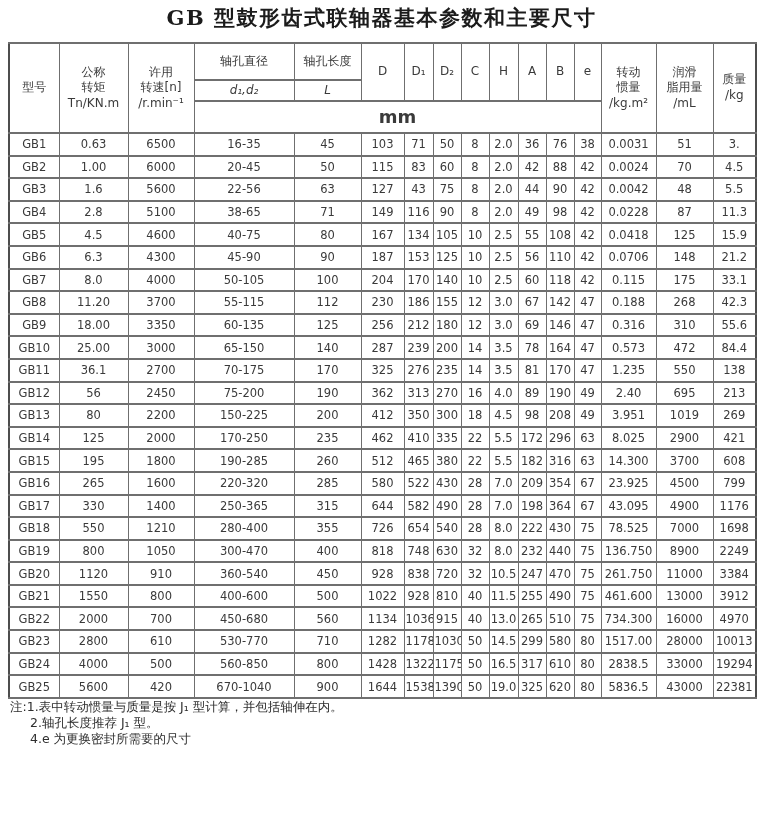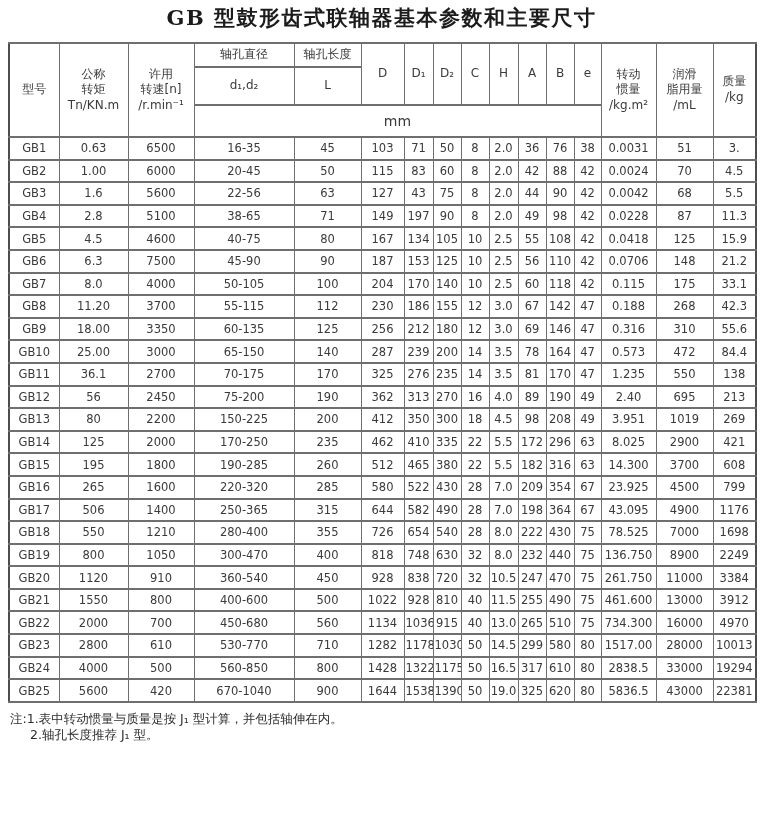--- a/index.html
+++ b/index.html
@@ -35,31 +35,31 @@
     vertical-align: middle;
     font-weight: normal;
     overflow: hidden;
   }
   .spec thead th {
     font-size: 12px;
     line-height: 1.3;
     color: #3a3a3a;
   }
   .spec thead th.pre { white-space: pre-line; }
-  .spec thead tr.hdr-sub th { height: 38px; }
-  .spec thead tr.hdr-top th.sub-top { height: 24px; margin-left: 16px; }
-  .spec thead tr.hdr-unit th { height: 32px; font-size: 14px; }
+  .spec thead tr.hdr-sub th { height: 21px; font-style: italic; }
+  .spec thead tr.hdr-top th.sub-top { height: 37px; margin-left: 16px; }
+  .spec thead tr.hdr-unit th { height: 32px; font-size: 18px; font-weight: bold; }
   .spec tbody td {
     font-size: 11.5px;
     height: 22.6px;
     line-height: 1.05;
     color: #3a3a3a;
   }
   .notes {
-    margin: 8px 0 0 10px;
+    margin: 0 0 0 10px;
     font-size: 12.5px;
     line-height: 1.3;
     color: #2e2e2e;
   }
   .note-line.indented { padding-left: 20px; }
 </style>
 </head>
 <body>
 
 <div class="page">
@@ -166,31 +166,31 @@
           <td>63</td>
           <td>127</td>
           <td>43</td>
           <td>75</td>
           <td>8</td>
           <td>2.0</td>
           <td>44</td>
           <td>90</td>
           <td>42</td>
           <td>0.0042</td>
-          <td>68</td>
+          <td>48</td>
           <td>5.5</td>
         </tr>
         <tr>
           <td>GB4</td>
           <td>2.8</td>
           <td>5100</td>
           <td>38-65</td>
           <td>71</td>
           <td>149</td>
-          <td>197</td>
+          <td>116</td>
           <td>90</td>
           <td>8</td>
           <td>2.0</td>
           <td>49</td>
           <td>98</td>
           <td>42</td>
           <td>0.0228</td>
           <td>87</td>
           <td>11.3</td>
         </tr>
@@ -208,21 +208,21 @@
           <td>55</td>
           <td>108</td>
           <td>42</td>
           <td>0.0418</td>
           <td>125</td>
           <td>15.9</td>
         </tr>
         <tr>
           <td>GB6</td>
           <td>6.3</td>
-          <td>7500</td>
+          <td>4300</td>
           <td>45-90</td>
           <td>90</td>
           <td>187</td>
           <td>153</td>
           <td>125</td>
           <td>10</td>
           <td>2.5</td>
           <td>56</td>
           <td>110</td>
           <td>42</td>
@@ -405,21 +405,21 @@
           <td>7.0</td>
           <td>209</td>
           <td>354</td>
           <td>67</td>
           <td>23.925</td>
           <td>4500</td>
           <td>799</td>
         </tr>
         <tr>
           <td>GB17</td>
-          <td>506</td>
+          <td>330</td>
           <td>1400</td>
           <td>250-365</td>
           <td>315</td>
           <td>644</td>
           <td>582</td>
           <td>490</td>
           <td>28</td>
           <td>7.0</td>
           <td>198</td>
           <td>364</td>
@@ -571,15 +571,16 @@
           <td>5836.5</td>
           <td>43000</td>
           <td>22381</td>
         </tr>
       </tbody>
   </table>
 
   <div class="notes" id="notes">
       <div class="note-line">注:1.表中转动惯量与质量是按 J₁ 型计算，并包括轴伸在内。</div>
       <div class="note-line indented">2.轴孔长度推荐 J₁ 型。</div>
+      <div class="note-line indented">4.e 为更换密封所需要的尺寸</div>
     </div>
 
 </div>
 
 </body></html>

